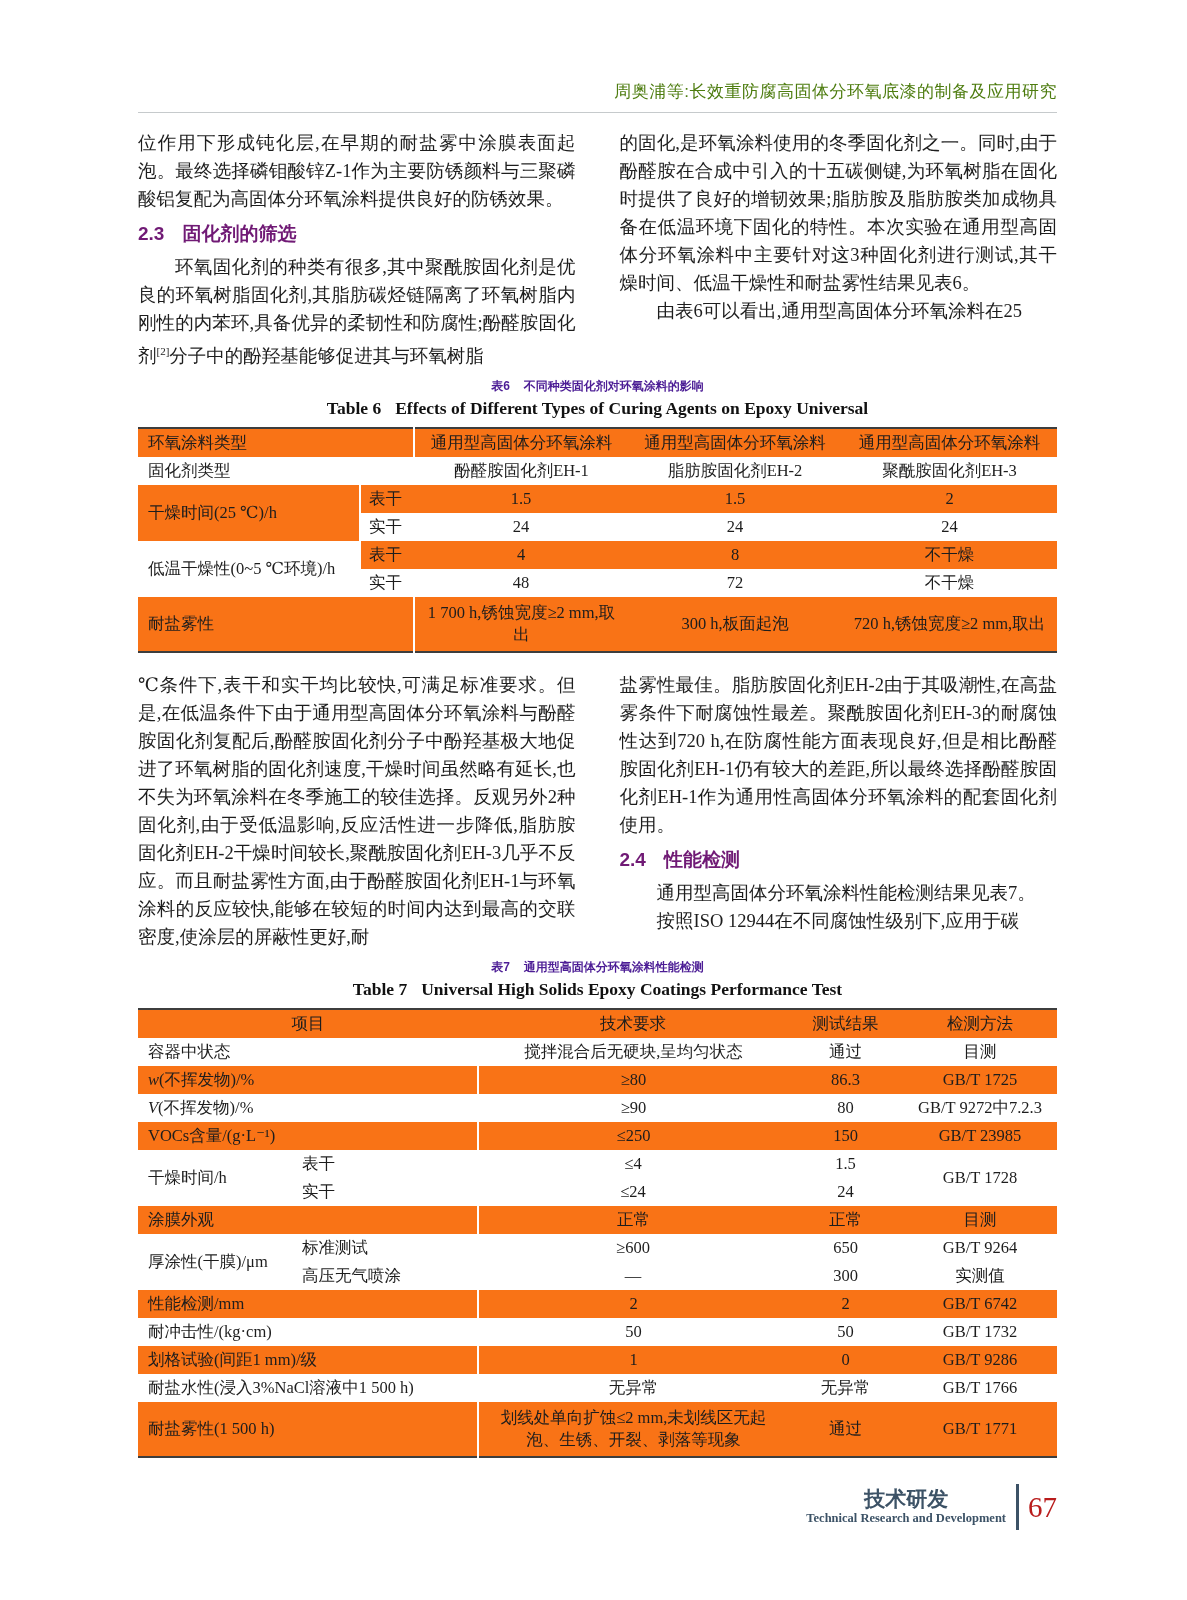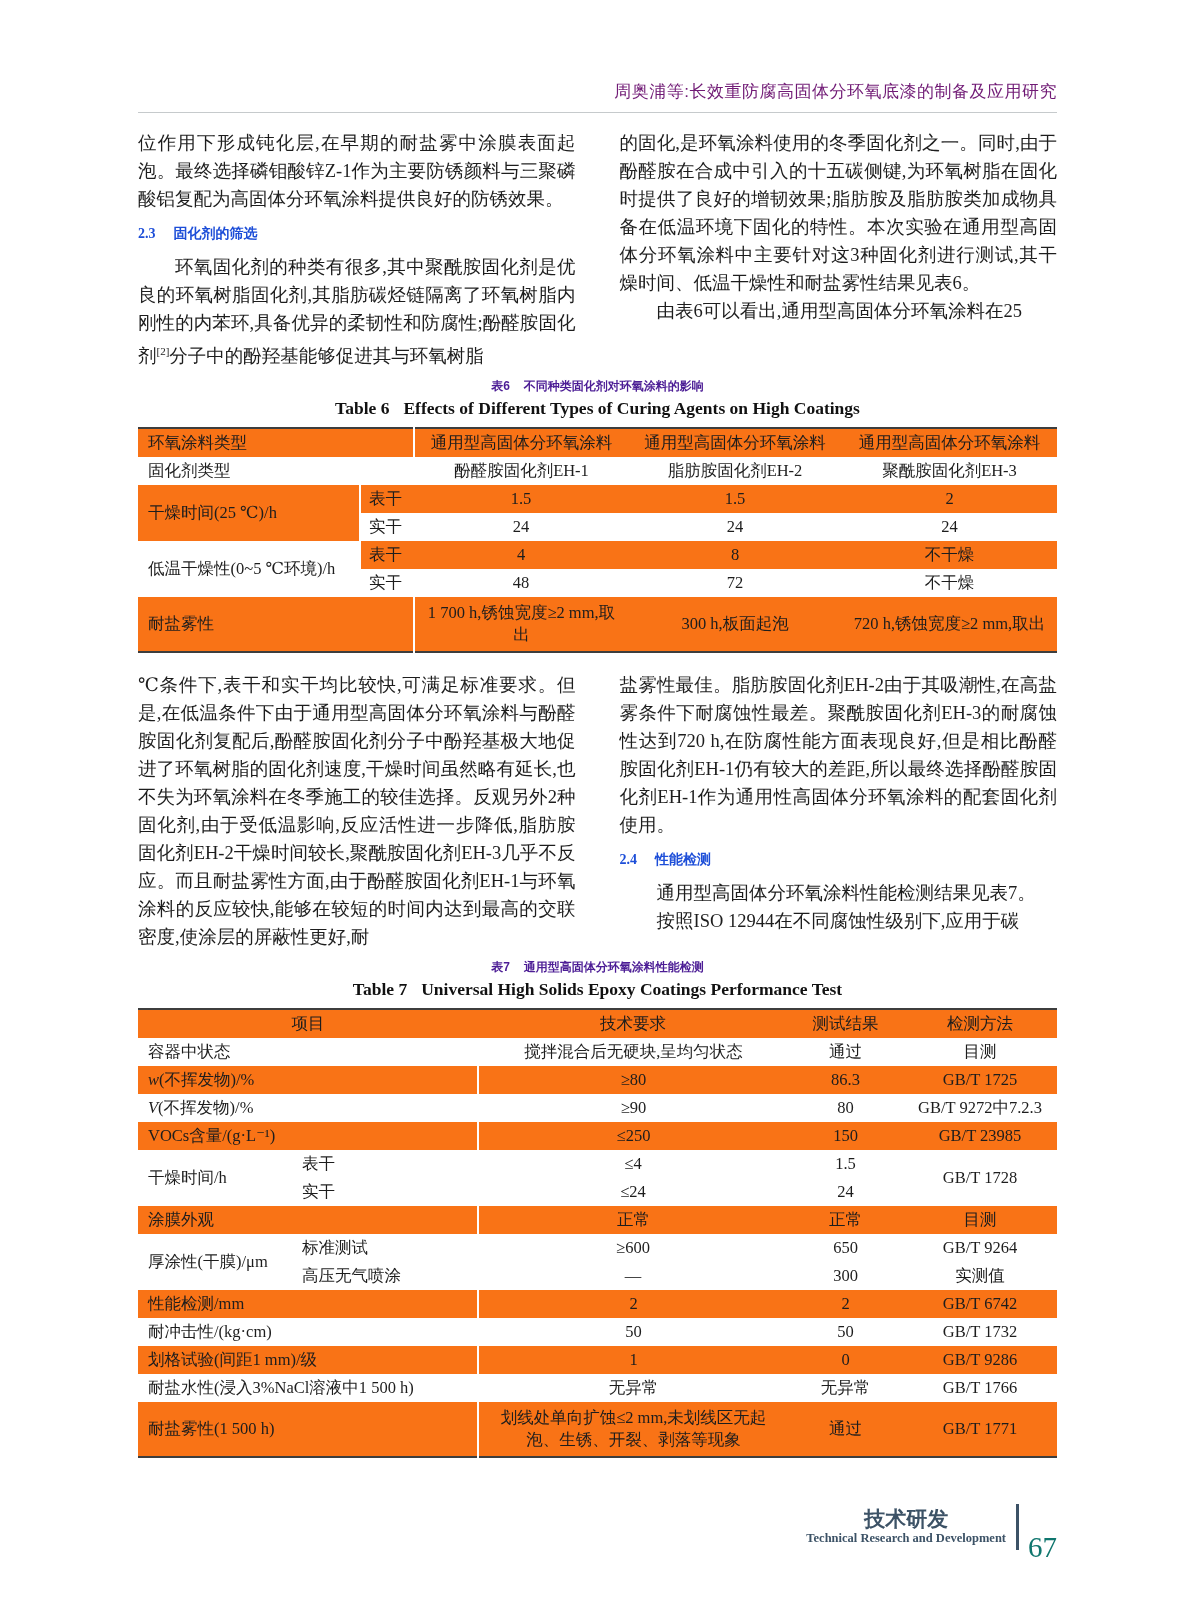--- a/index.html
+++ b/index.html
@@ -1,30 +1,30 @@
 <!DOCTYPE html>
 <html><head>
 <meta charset="utf-8">
 <style>
   html,body{margin:0;padding:0;background:#ffffff;}
   .page{position:relative;width:1187px;height:1600px;background:#fff;overflow:hidden;
         font-family:"Liberation Serif","DejaVu Serif",serif;color:#1d1d1d;}
   .content{margin:0 130px 0 138px;}
   
   .running-title{padding-top:80px;text-align:right;font-family:"Liberation Sans","DejaVu Sans",sans-serif;
-        font-size:17px;color:#701a75;letter-spacing:.5px;}
+        font-size:17px;color:#4d7c0f;letter-spacing:.5px;}
   .header-rule{border:none;border-top:1px solid #c6cacc;margin:9px 0 0 0;}
   
   .cols{display:flex;gap:44px;margin-top:16px;}
   .col{width:443px;font-size:18.5px;line-height:28px;text-align:justify;}
   .para{margin:0;}
   .para.indent{text-indent:2em;}
   sup{font-size:11px;}
-  .sec-heading{margin:7px 0 5px 0;font-family:Liberation Serif, serif;
-        font-weight:bold;color:#1d4ed8;font-size:14px;}
+  .sec-heading{margin:7px 0 5px 0;font-family:Liberation Sans, sans-serif;
+        font-weight:bold;color:#701a75;font-size:19px;}
   .sec-heading .num{margin-right:18px;}
   
   .cap{ text-align:center;}
   .cap-cn{margin-top:8px;font-family:"Liberation Sans","DejaVu Sans",sans-serif;
         font-weight:bold;font-size:12px;color:#4c1d95;}
   .cap-en{margin-top:3px;font-weight:bold;font-size:17.5px;color:#111;}
   .cap .gap{display:inline-block;width:14px;}
   
   table.t{border-collapse:collapse;width:919px;margin-top:8px;table-layout:fixed;
         font-size:16.5px;border-top:2px solid #3d3d3d;border-bottom:2px solid #3d3d3d;}
@@ -34,21 +34,21 @@
   tr.pink>td{background:#f97316;}
   td.wcell{background:#ffffff !important;}
   td.pcell{background:#dcaaa2;}
   .tall td{height:48px;}
   
   .footer{display:flex;justify-content:flex-end;align-items:center;margin:26px 130px 0 0;}
   .footer-text{text-align:center;color:#3c5266;}
   .footer-cn{font-family:"Liberation Sans","DejaVu Sans",sans-serif;font-weight:bold;font-size:21px;line-height:22px;}
   .footer-en{font-weight:bold;font-size:12.5px;line-height:16px;}
   .footer-bar{width:3px;height:46px;background:#3c5266;margin:0 9px 0 10px;}
-  .footer-num{font-size:29px;color:#0f766e;line-height:46px;margin-top:40px;}
+  .footer-num{font-size:29px;color:#b91c1c;line-height:46px;}
 </style>
 </head>
 <body>
 
 <div class="page">
   <div class="content">
 
     <div class="running-title">周奥浦等:长效重防腐高固体分环氧底漆的制备及应用研究</div>
     <hr class="header-rule">
 
@@ -63,21 +63,21 @@
       <div class="col">
         <p class="para">的固化,是环氧涂料使用的冬季固化剂之一。同时,由于酚醛胺在合成中引入的十五碳侧键,为环氧树脂在固化时提供了良好的增韧效果;脂肪胺及脂肪胺类加成物具备在低温环境下固化的特性。本次实验在通用型高固体分环氧涂料中主要针对这3种固化剂进行测试,其干燥时间、低温干燥性和耐盐雾性结果见表6。</p>
         <p class="para indent">由表6可以看出,通用型高固体分环氧涂料在25</p>
       </div>
     </div>
 
     <div class="cap cap-cn">
       <span>表6</span><span class="gap"></span><span>不同种类固化剂对环氧涂料的影响</span>
     </div>
     <div class="cap cap-en">
-      <span>Table 6</span><span class="gap"></span><span>Effects of Different Types of Curing Agents on High Coatings</span>
+      <span>Table 6</span><span class="gap"></span><span>Effects of Different Types of Curing Agents on Epoxy Universal</span>
     </div>
 
     <table class="t">
       <colgroup>
           <col style="width:222px">
           <col style="width:54px">
           <col style="width:214px">
           <col style="width:214px">
           <col style="width:215px">
         </colgroup>

